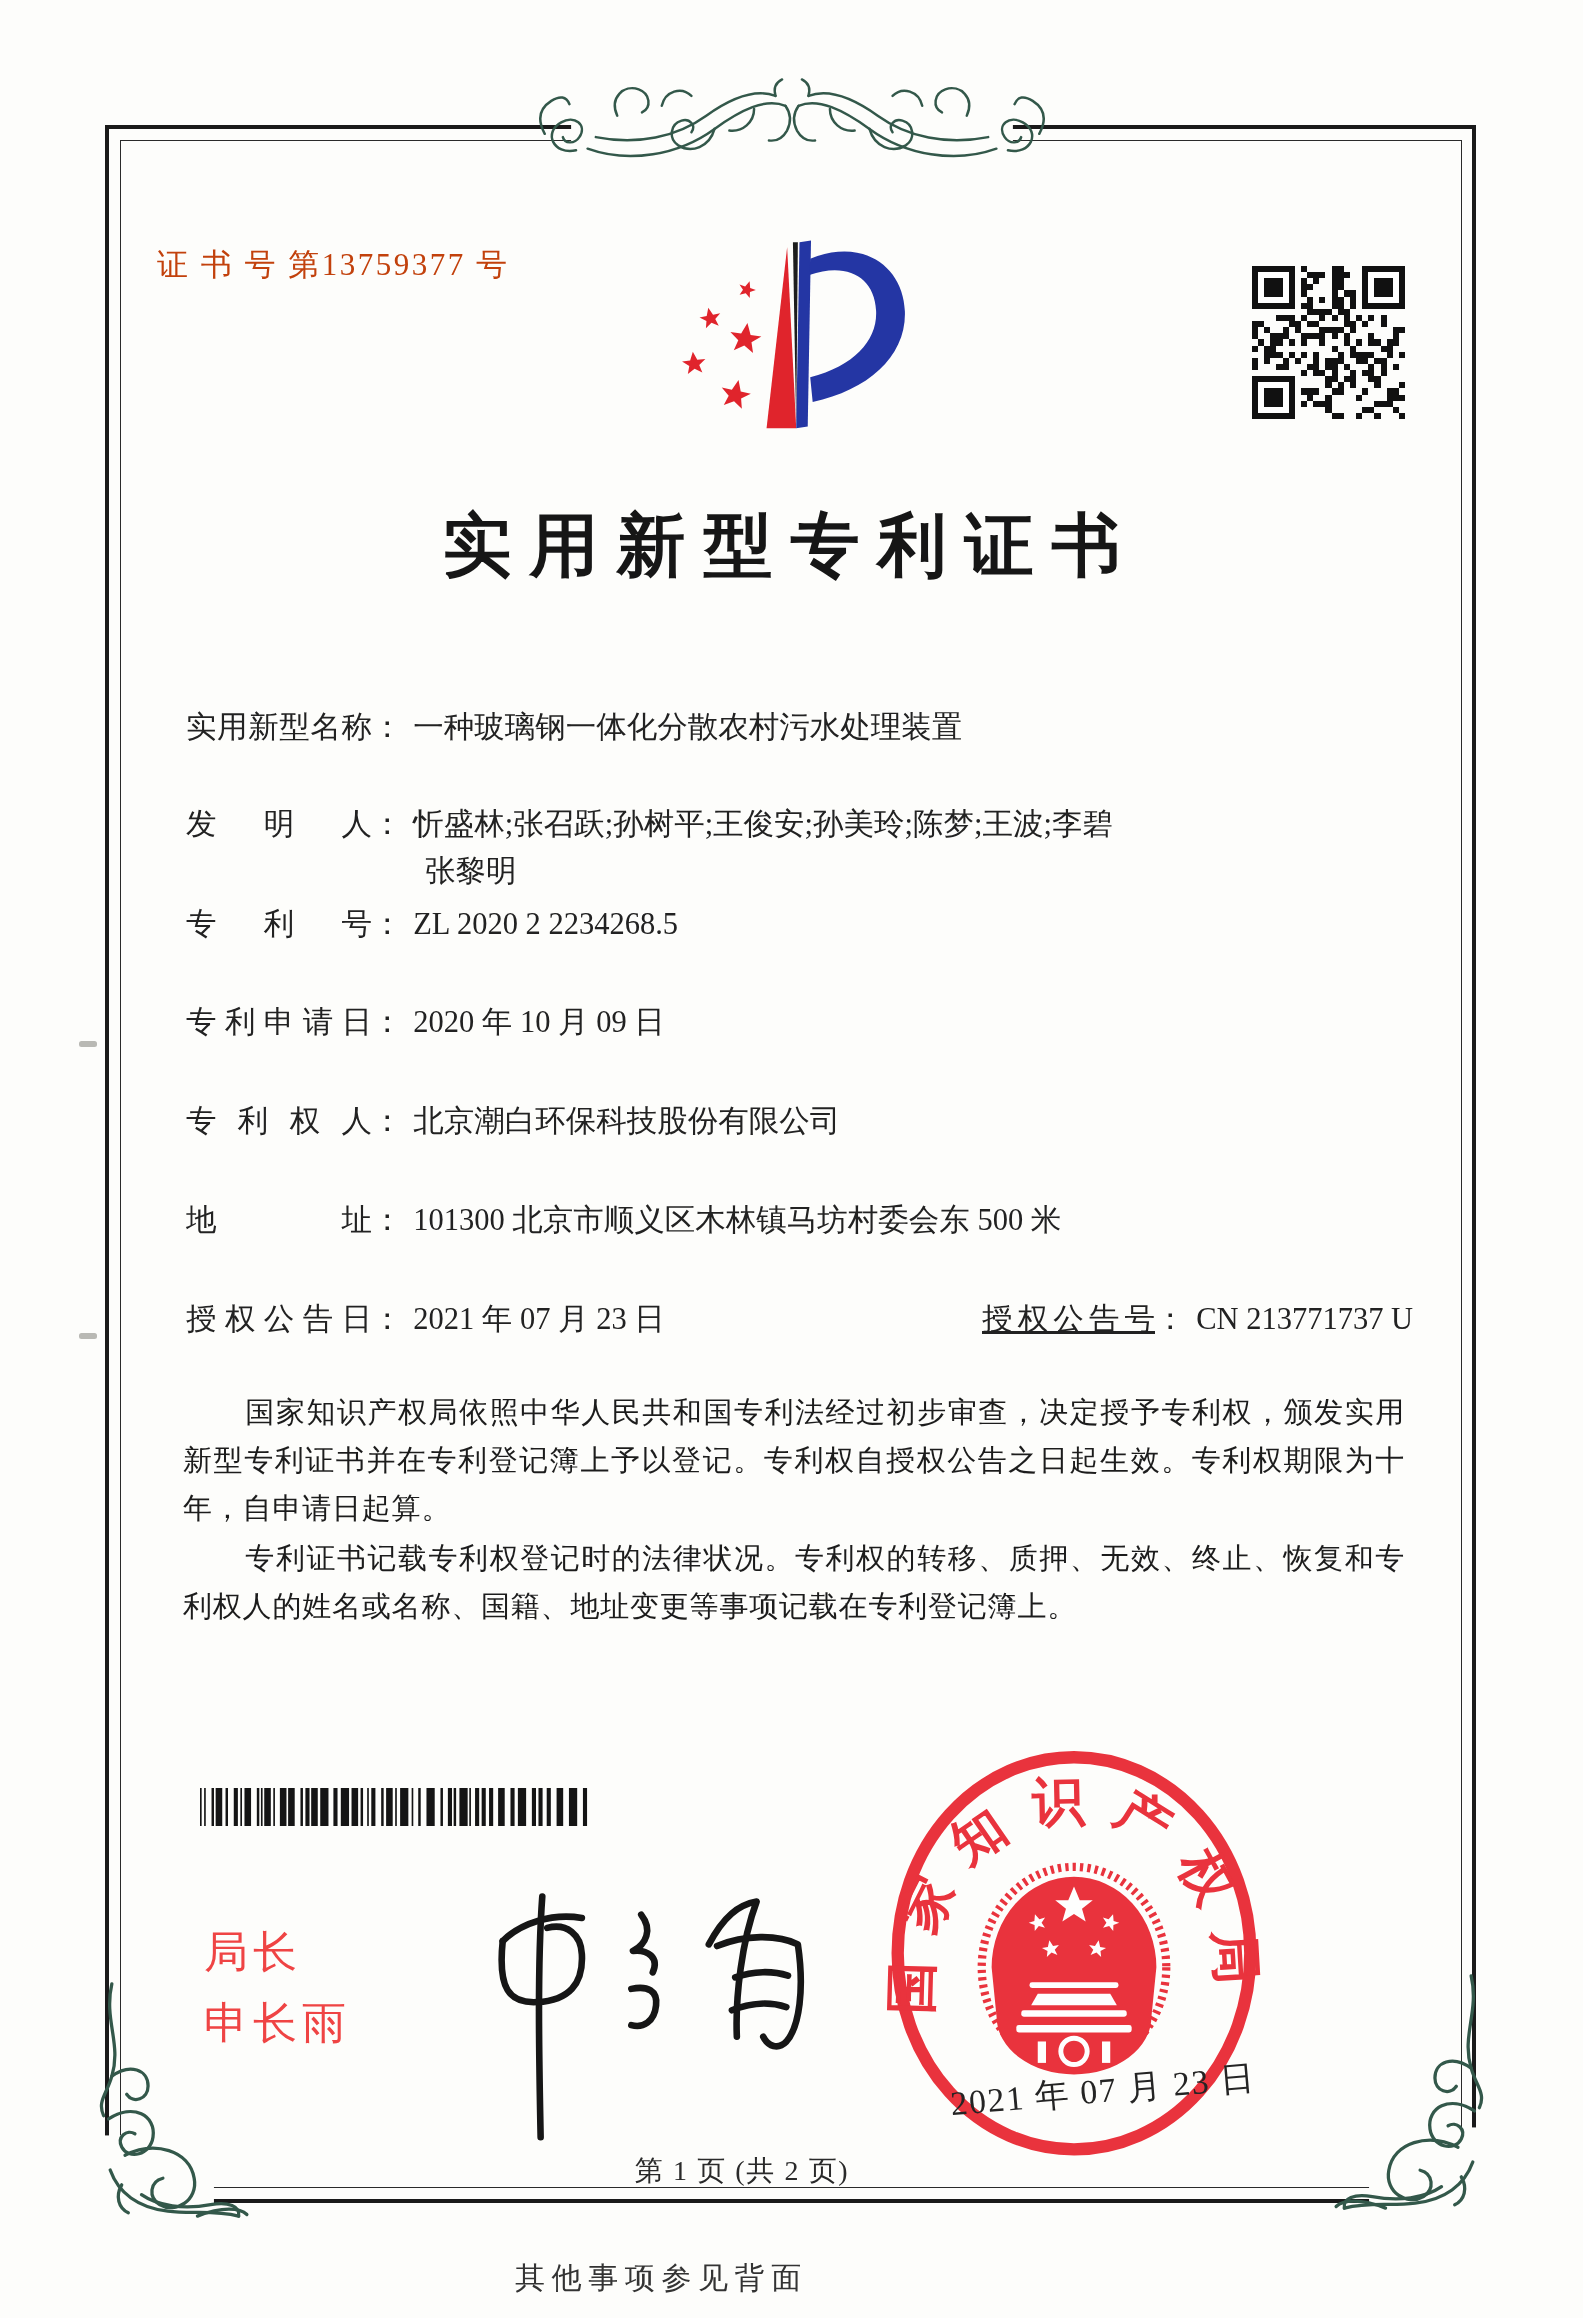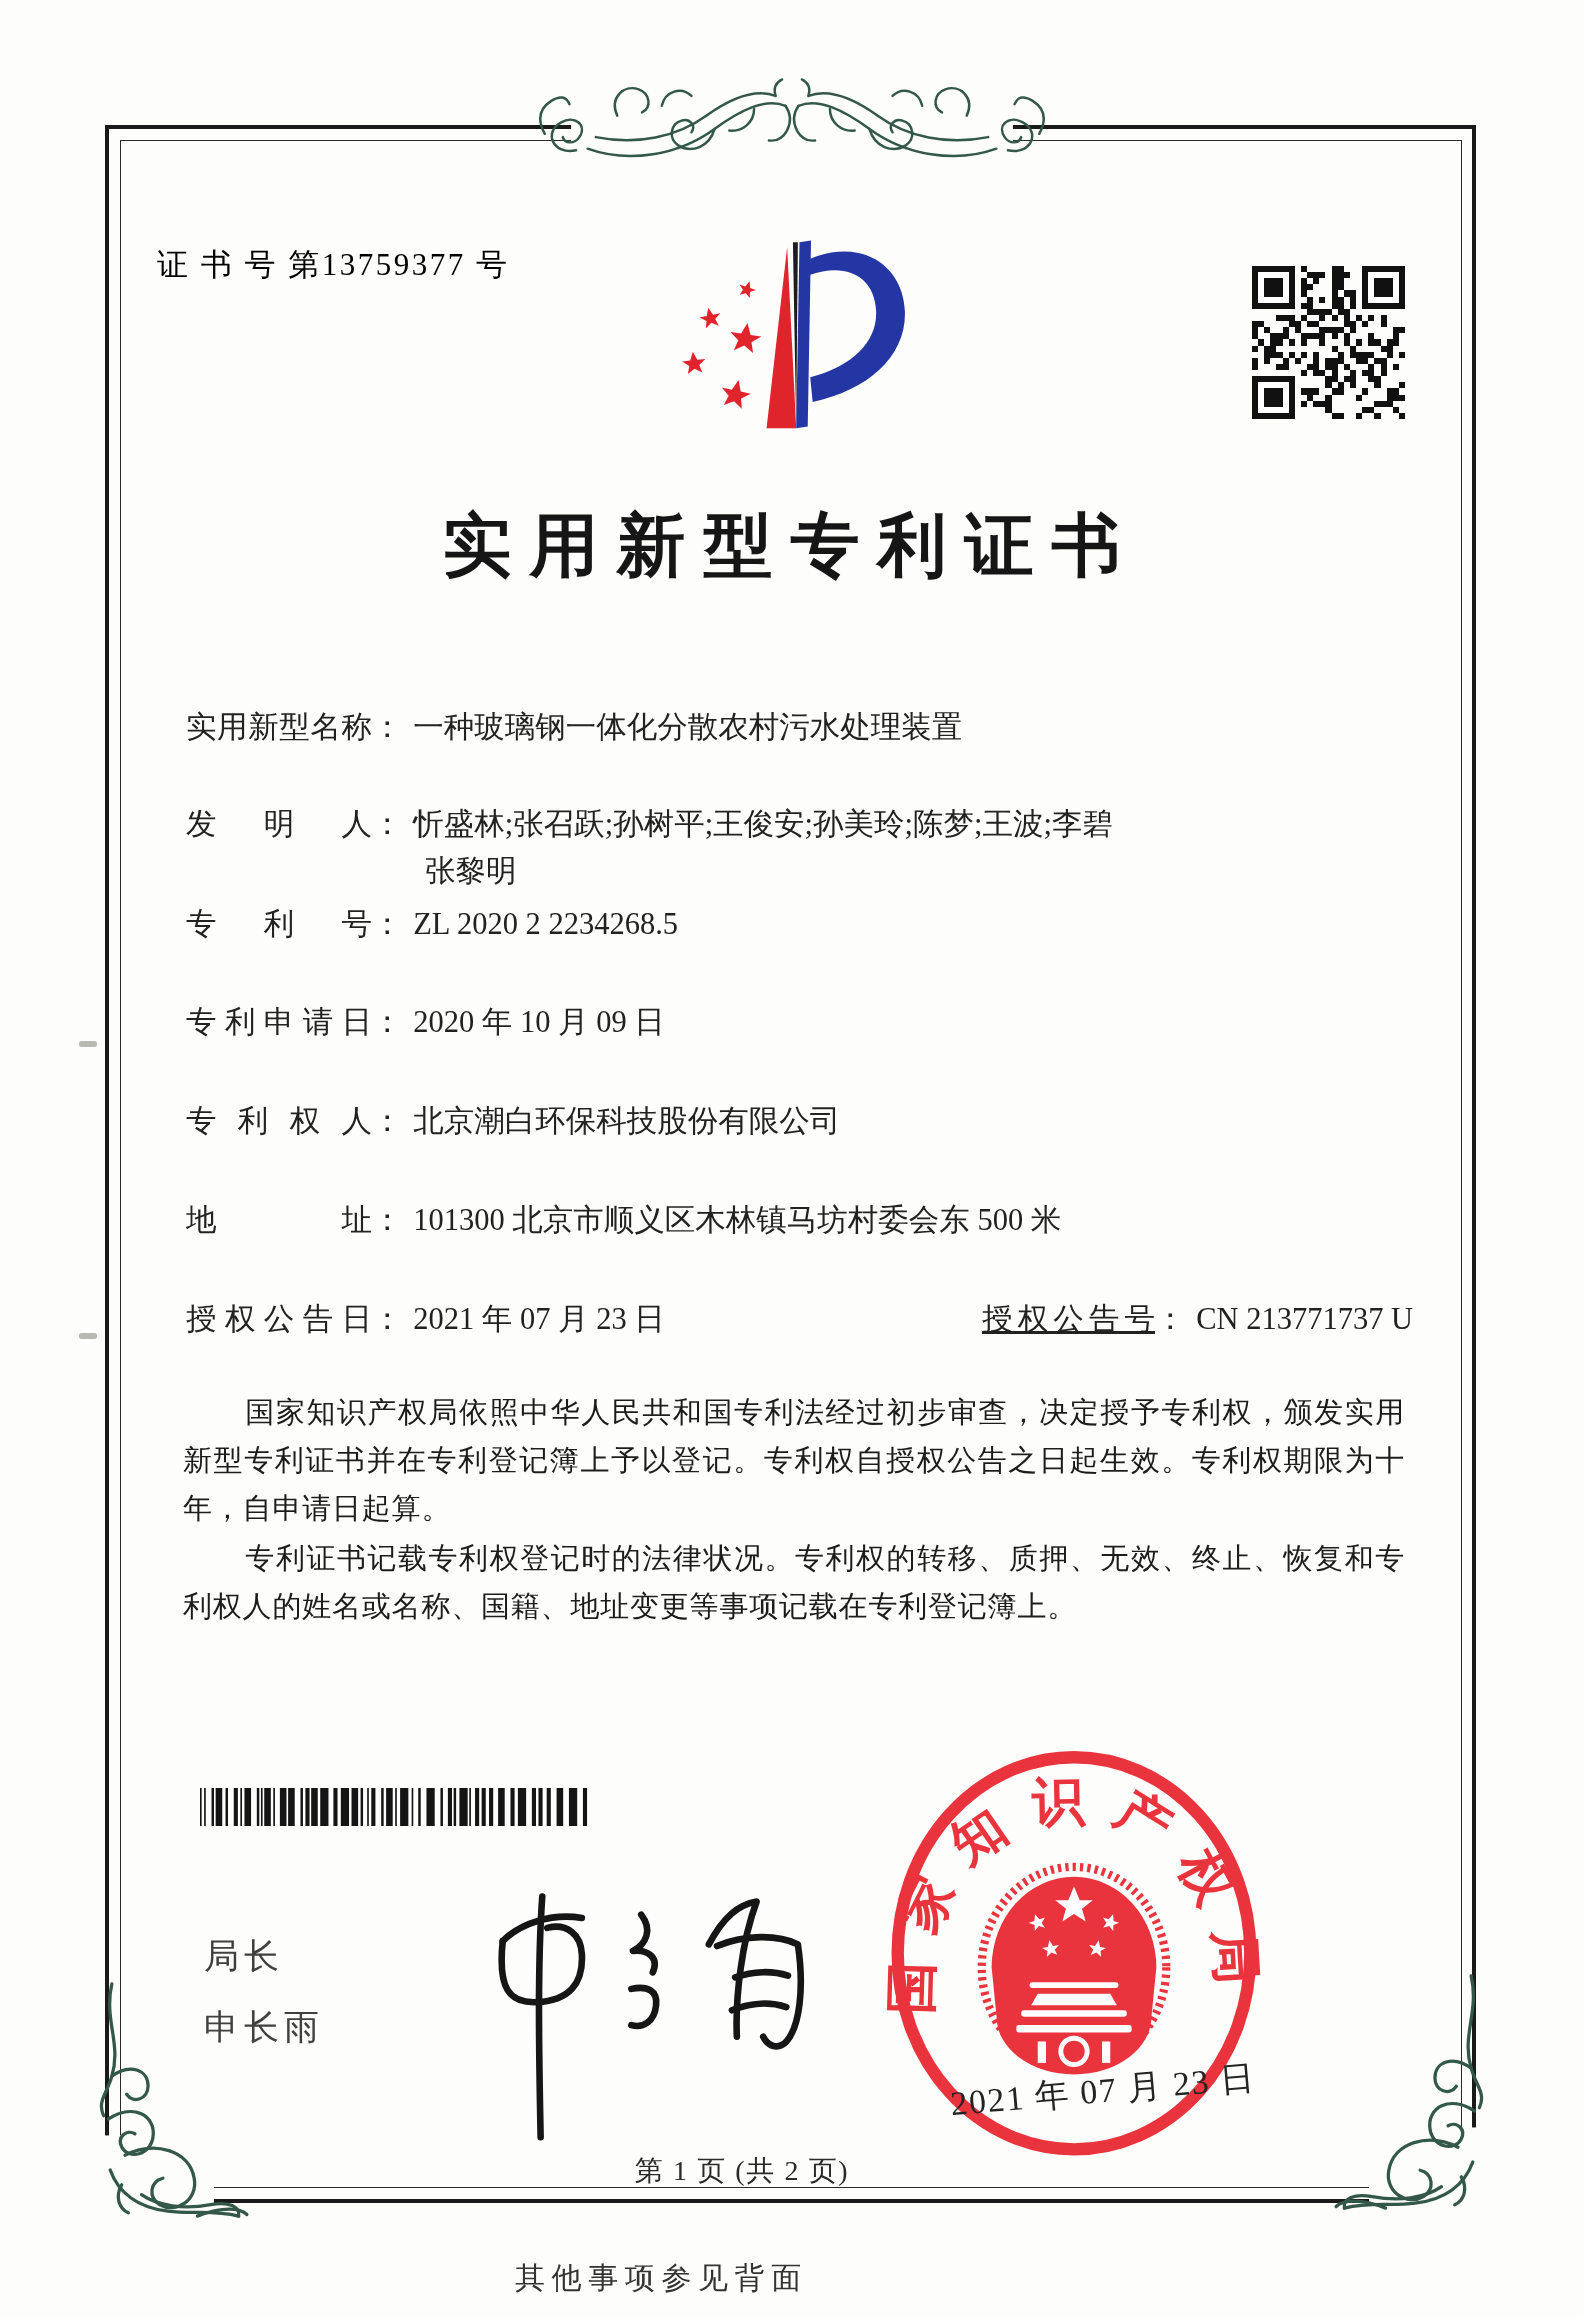--- a/index.html
+++ b/index.html
@@ -6,36 +6,36 @@
   .page{
     position:relative;width:1583px;height:2319px;margin:0 auto;
     background:#fdfdfb;overflow:hidden;
     font-family:"Liberation Serif","DejaVu Serif",serif;color:#1d1d1d;
   }
   
   .frame-outer{position:absolute;left:105px;top:125px;width:1371px;height:2078px;
     border:4.1px solid #1a1a1a;box-sizing:border-box;}
   .frame-inner{position:absolute;left:120px;top:140px;width:1342px;height:2048px;
     border:1.6px solid #2a2a2a;box-sizing:border-box;}
-  .certno{position:absolute;left:157px;top:244px;font-size:31px;letter-spacing:2.5px;color:#000000;}
+  .certno{position:absolute;left:157px;top:244px;font-size:31px;letter-spacing:2.5px;color:#c2410c;}
   .qr{position:absolute;left:1252px;top:266px;width:153px;height:153px;}
   .logo{position:absolute;left:676px;top:224px;width:247px;height:243px;}
   .title{position:absolute;left:105px;top:500px;width:1371px;text-align:center;
     font-size:69px;font-weight:700;letter-spacing:18px;color:#161616;}
   .frow{position:absolute;left:186px;font-size:30.5px;white-space:nowrap;color:#222;}
   .flabel{display:inline-block;width:186px;text-align:justify;text-align-last:justify;}
   .fcolon{display:inline-block;width:33px;}
   .fval{margin-left:8.2px;}
   .fval2{position:absolute;left:425px;font-size:30.5px;color:#222;}
   .grant2{position:absolute;left:796px;top:0;font-size:30.5px;white-space:nowrap;}
   .grant2 .flabel{width:173px;text-decoration:underline;}
   .para{position:absolute;left:183px;width:1222px;font-size:29px;line-height:48px;
     text-indent:2.15em;color:#1c1c1c;text-align:justify;letter-spacing:0.8px;}
   .barcode{position:absolute;left:200px;top:1788px;width:392px;height:38px;}
-  .sig-label{position:absolute;left:204px;font-size:35px;color:#404040;letter-spacing:5px;margin-top:10px;}
+  .sig-label{position:absolute;left:204px;font-size:44px;color:#ef4444;letter-spacing:5px;}
   .sig-svg{position:absolute;left:445px;top:1865px;width:371px;height:289px;}
   .seal{position:absolute;left:876px;top:1735px;width:396px;height:449px;}
   .seal-date{position:absolute;left:950px;top:2068px;font-size:34px;color:#242424;
     transform:rotate(-5deg);letter-spacing:1.6px;white-space:nowrap;}
   .page-info{position:absolute;left:511px;top:2152px;width:462px;text-align:center;
     font-size:28px;color:#2a2a2a;letter-spacing:1.6px;}
   .back-note{position:absolute;left:515px;top:2258px;width:462px;text-align:left;
     font-size:30px;color:#333;letter-spacing:6.6px;}
   .orn{position:absolute;}
   .tick{position:absolute;left:79px;width:18px;height:5.8px;background:#b9b9b4;border-radius:2.5px;}

